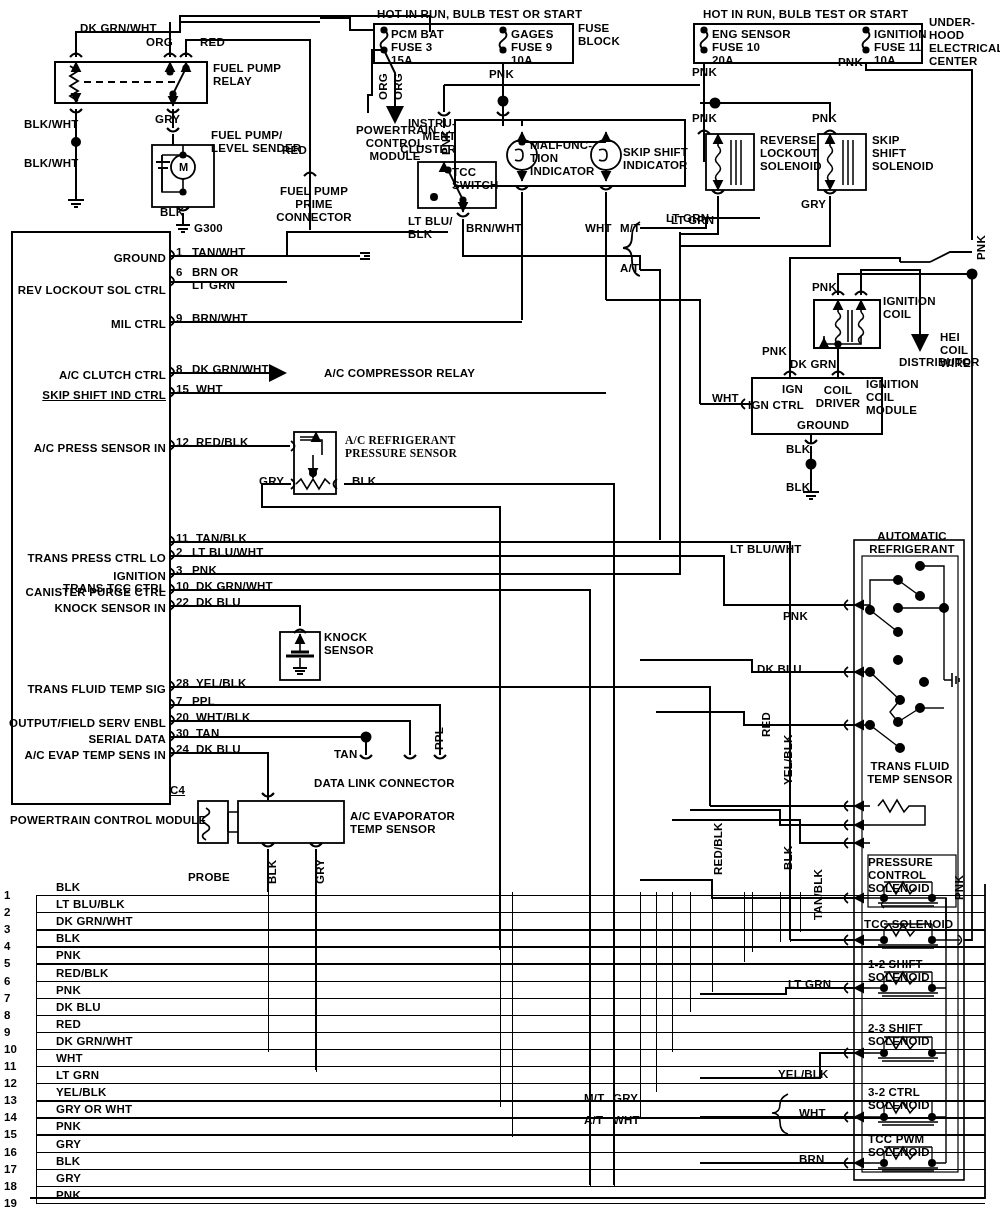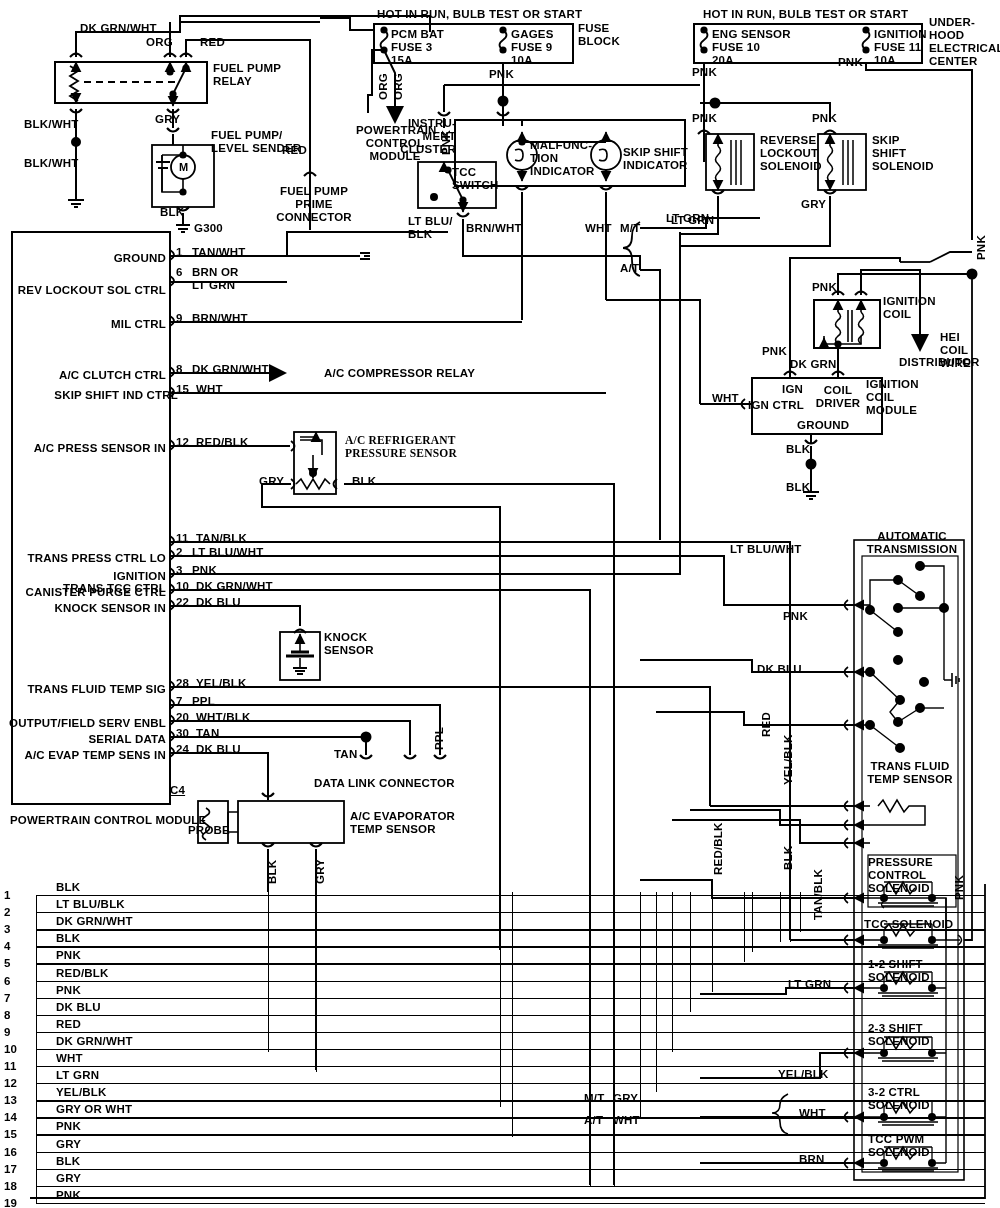--- a/index.html
+++ b/index.html
@@ -644,21 +644,21 @@
       <div class="lbl r" style="left: 0px; width: 166px; top: 284px;">REV LOCKOUT SOL CTRL</div>
       <div class="lbl" style="left: 176px; top: 266px;">6</div>
       <div class="lbl" style="left: 192px; top: 266px;">BRN OR
 LT GRN</div>
       <div class="lbl r" style="left: 0px; width: 166px; top: 318px;">MIL CTRL</div>
       <div class="lbl" style="left: 176px; top: 312px;">9</div>
       <div class="lbl" style="left: 192px; top: 312px;">BRN/WHT</div>
       <div class="lbl r" style="left: 0px; width: 166px; top: 369px;">A/C CLUTCH CTRL</div>
       <div class="lbl" style="left: 176px; top: 363px;">8</div>
       <div class="lbl" style="left: 192px; top: 363px;">DK GRN/WHT</div>
-      <div class="lbl r" style="left: 12px; width: 166px; top: 389px;">SKIP SHIFT IND CTRL</div>
+      <div class="lbl r" style="left: 0px; width: 166px; top: 389px; text-decoration: underline;">SKIP SHIFT IND CTRL</div>
       <div class="lbl" style="left: 176px; top: 383px;">15</div>
       <div class="lbl" style="left: 196px; top: 383px;">WHT</div>
       <div class="lbl r" style="left: 0px; width: 166px; top: 442px;">A/C PRESS SENSOR IN</div>
       <div class="lbl" style="left: 176px; top: 436px;">12</div>
       <div class="lbl" style="left: 196px; top: 436px;">RED/BLK</div>
       <div class="lbl r" style="left: 0px; width: 166px; top: 538px; margin-top: 44px;">TRANS TCC CTRL</div>
       <div class="lbl" style="left: 176px; top: 532px;">11</div>
       <div class="lbl" style="left: 196px; top: 532px;">TAN/BLK</div>
       <div class="lbl r" style="left: 0px; width: 166px; top: 552px;">TRANS PRESS CTRL LO</div>
       <div class="lbl" style="left: 176px; top: 546px;">2</div>
@@ -695,26 +695,26 @@
 PRESSURE SENSOR</div>
   <div class="lbl" style="left:259px;top:475px;">GRY</div>
   <div class="lbl" style="left:352px;top:475px;">BLK</div>
   <div class="lbl" style="left:324px;top:631px;">KNOCK
 SENSOR</div>
   <div class="lbl" style="left:334px;top:748px;">TAN</div>
   <div class="vert" style="left:433px;top:750px;">PPL</div>
   <div class="lbl" style="left:314px;top:777px;">DATA LINK CONNECTOR</div>
   <div class="lbl" style="left:350px;top:810px;">A/C EVAPORATOR
 TEMP SENSOR</div>
-  <div class="lbl" style="left:188px;top:824px;">PROBE</div>
+  <div class="lbl" style="left:188px;top:871px;">PROBE</div>
   <div class="vert" style="left:266px;top:884px;">BLK</div>
   <div class="vert" style="left:314px;top:884px;">GRY</div>
 
   <div class="lbl c" style="left:862px;top:530px;width:100px;">AUTOMATIC
-TRANSMISSION</div>
+REFRIGERANT</div>
   <div class="lbl" style="left:730px;top:543px;">LT BLU/WHT</div>
   <div class="lbl" style="left:783px;top:610px;">PNK</div>
   <div class="lbl" style="left:757px;top:663px;">DK BLU</div>
   <div class="vert" style="left:760px;top:737px;">RED</div>
   <div class="vert" style="left:782px;top:785px;">YEL/BLK</div>
   <div class="vert" style="left:782px;top:870px;">BLK</div>
   <div class="vert" style="left:712px;top:875px;">RED/BLK</div>
   <div class="vert" style="left:812px;top:920px;">TAN/BLK</div>
   <div class="vert" style="left:953px;top:900px;">PNK</div>
   <div class="lbl c" style="left:864px;top:760px;width:92px;">TRANS FLUID

